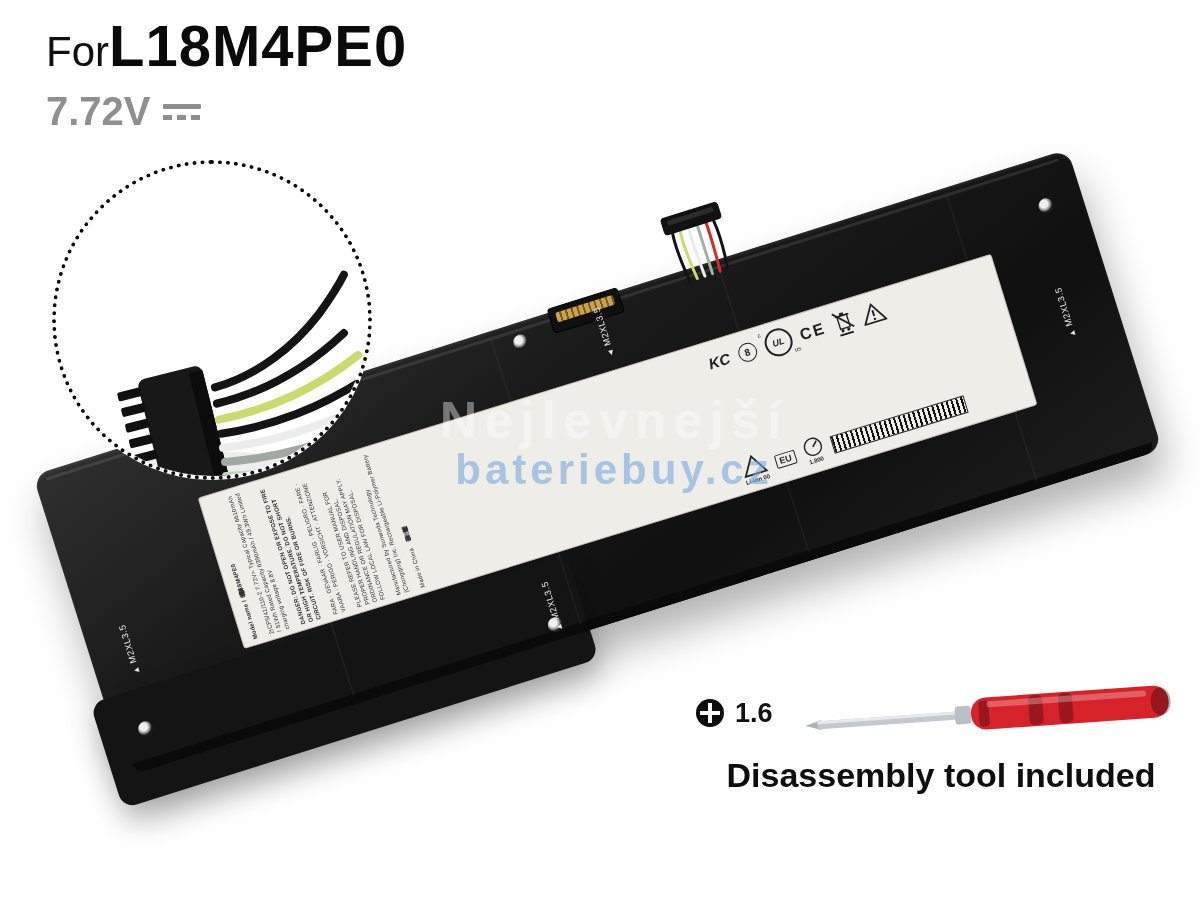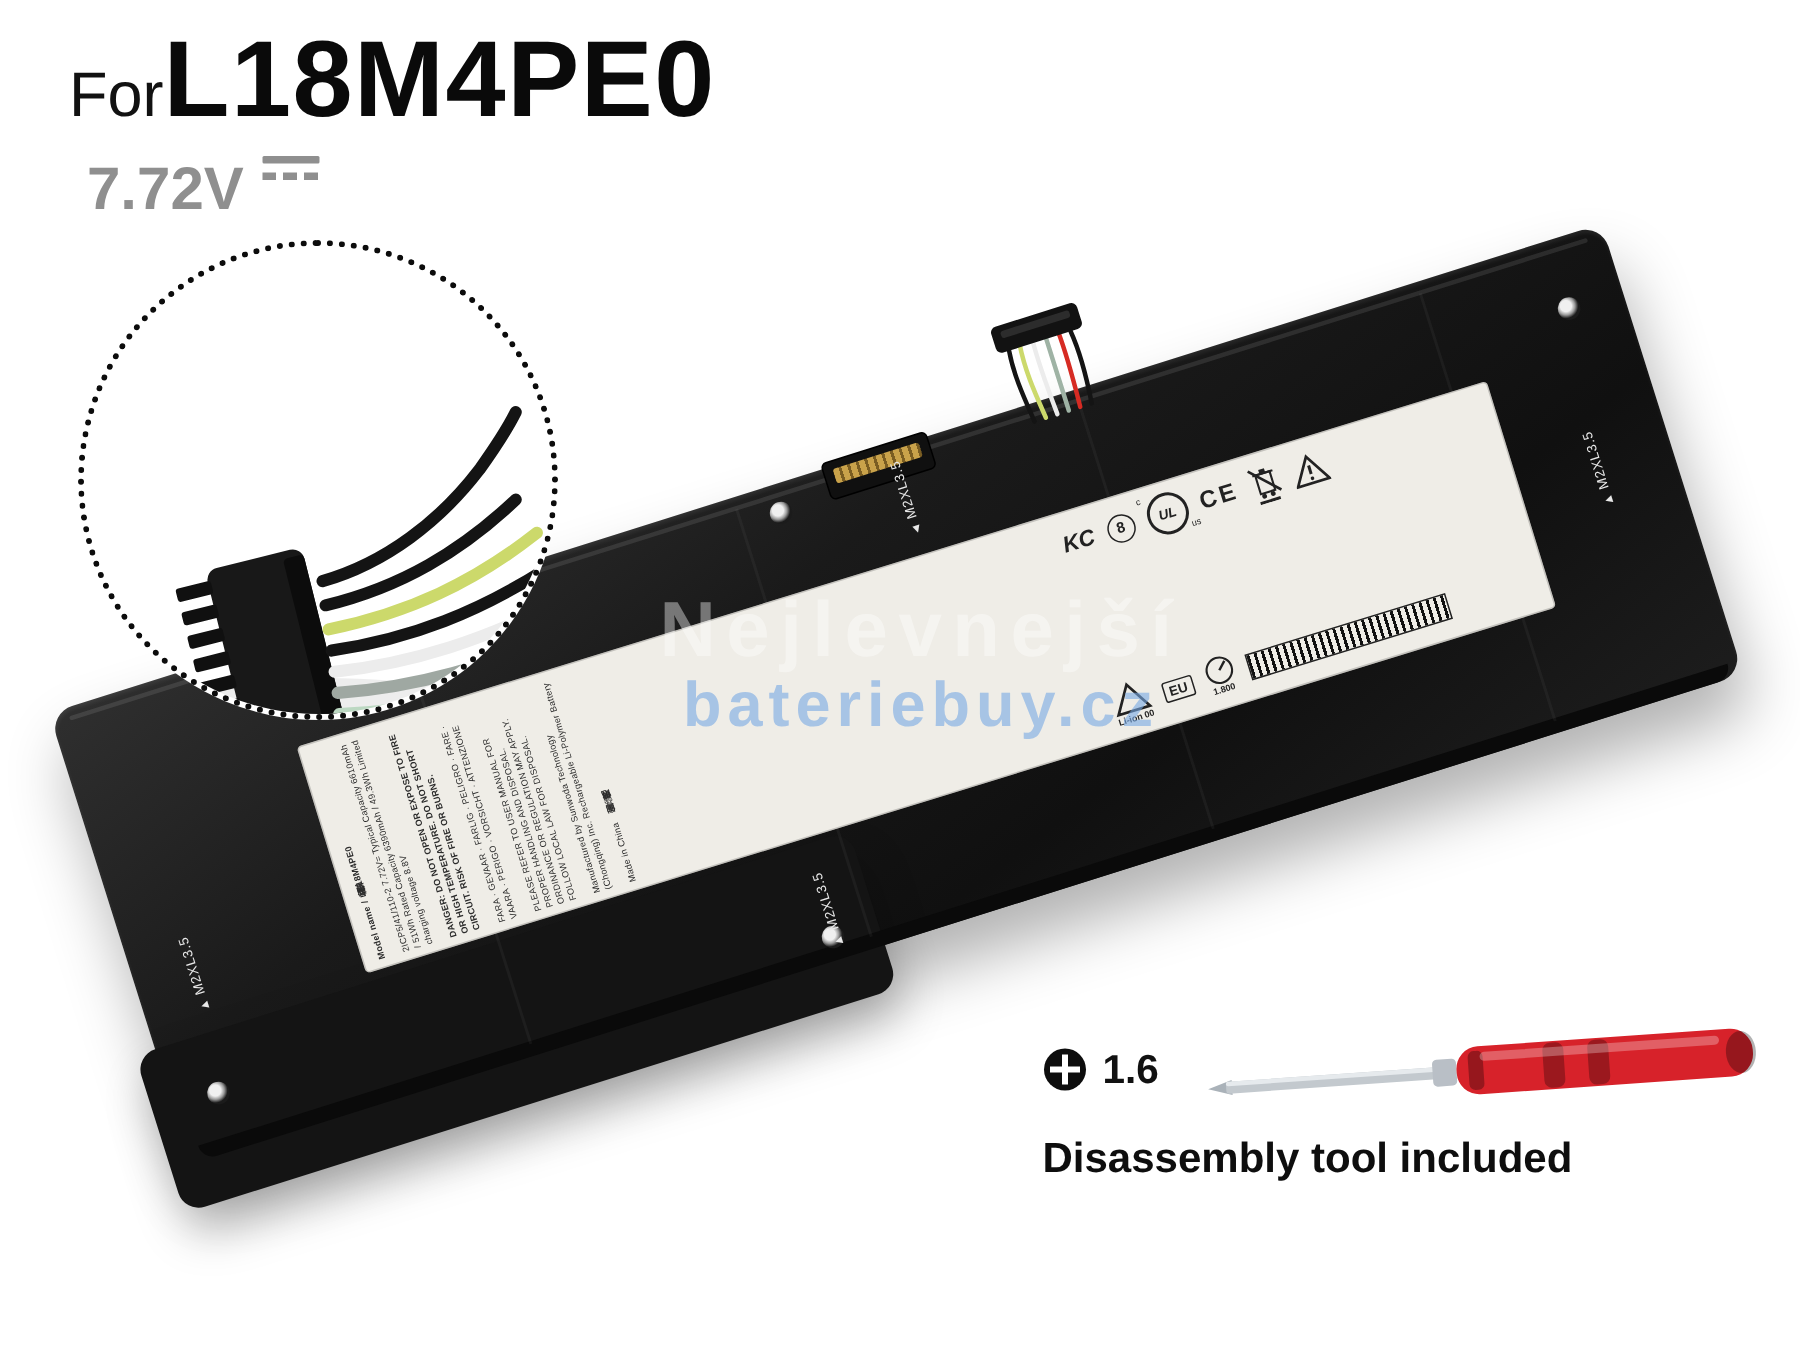--- a/index.html
+++ b/index.html
@@ -3,23 +3,23 @@
 <meta charset="utf-8">
 <style>
   html,body{margin:0;padding:0;background:#fff;}
   .stage{position:relative;width:1200px;height:900px;background:#fff;overflow:hidden;
          font-family:"Liberation Sans",sans-serif;}
 
   
   .header{position:absolute;left:46px;top:12px;z-index:8;}
   .h-line1{display:flex;align-items:baseline;gap:0;}
   .h-prefix{font-size:42px;font-weight:400;color:#111;}
-  .h-model{font-size:72px;font-weight:800;color:#0a0a0a;letter-spacing:1px;}
-  .h-line2{display:flex;align-items:flex-start;gap:12px;margin-top:10px;color:#8f8f8f;
-           font-weight:700;font-size:40px;margin-left:12px;}
+  .h-model{font-size:58px;font-weight:800;color:#0a0a0a;letter-spacing:1px;}
+  .h-line2{display:flex;align-items:center;gap:12px;margin-top:10px;color:#8f8f8f;
+           font-weight:700;font-size:40px;}
   .dc-icon{display:inline-block;width:38px;}
   .dc-icon .bar{height:5px;background:#8f8f8f;border-radius:1px;}
   .dc-icon .dash{height:5px;margin-top:6px;
      background:repeating-linear-gradient(90deg,#8f8f8f 0 9px,transparent 9px 14px);}
 
   
   .zoom-circle{position:absolute;left:52px;top:160px;width:312px;height:312px;
      border-radius:50%;border:4px dotted #0c0c0c;background:#fff;z-index:5;overflow:hidden;}
   .zoom-circle svg{display:block;width:100%;height:100%;}
 
@@ -85,21 +85,21 @@
      pointer-events:none;}
   .wm1{font-size:52px;font-weight:700;color:rgba(255,255,255,0.40);letter-spacing:7px;}
   .wm2{font-size:42px;font-weight:700;color:rgba(118,168,228,0.60);letter-spacing:4px;margin-top:-4px;}
 
   
   .tools{position:absolute;left:695px;top:686px;width:492px;z-index:8;}
   .tool-row{display:flex;align-items:center;gap:10px;height:54px;}
   .tool-label{font-size:27px;font-weight:700;color:#111;width:54px;}
   .tool-driver{flex:1;}
   .tool-driver.red{transform:rotate(-4deg);}
-  .tools-caption{margin-top:16px;font-size:28px;font-weight:700;color:#0e0e0e;text-align:left;}
+  .tools-caption{margin-top:16px;font-size:34px;font-weight:700;color:#0e0e0e;text-align:center;}
 </style>
 </head>
 <body>
 
 <div class="stage">
 
   <div class="header">
     <div class="h-line1">
       <span class="h-prefix">For</span>
       <span class="h-model">L18M4PE0</span>

